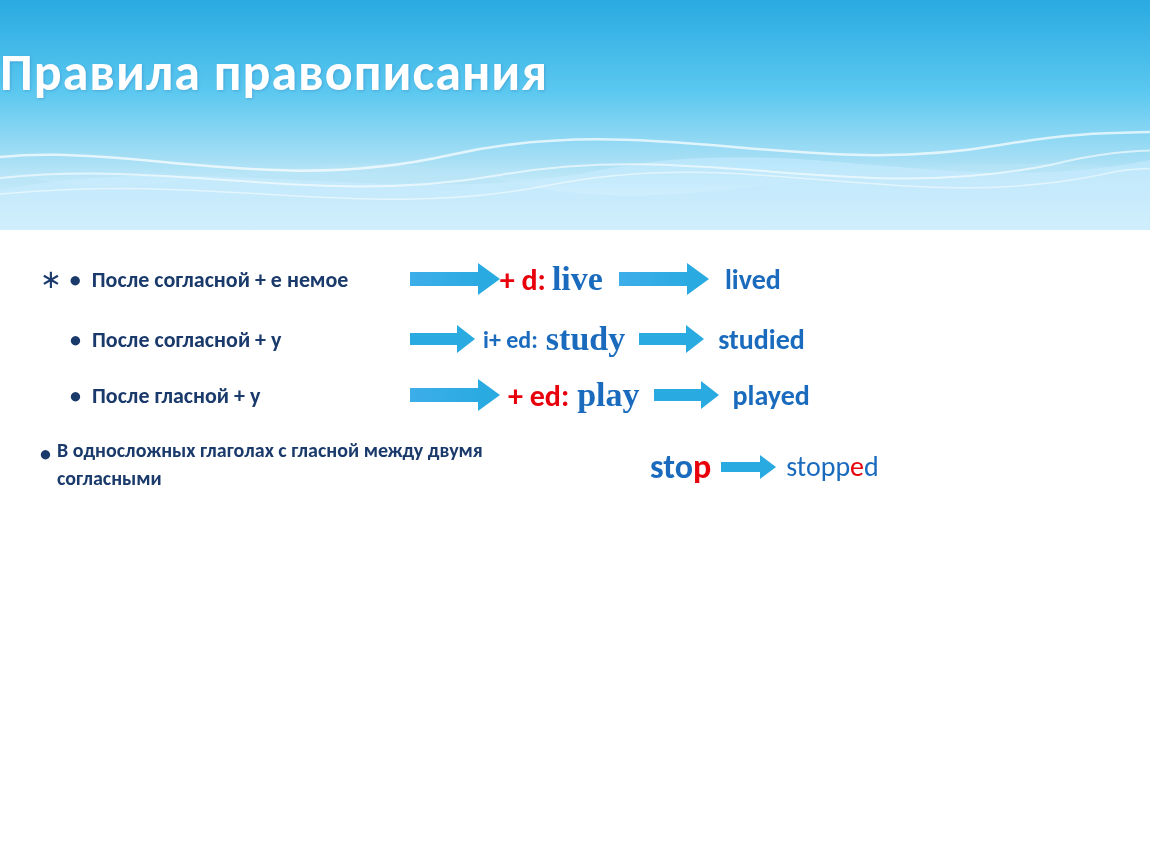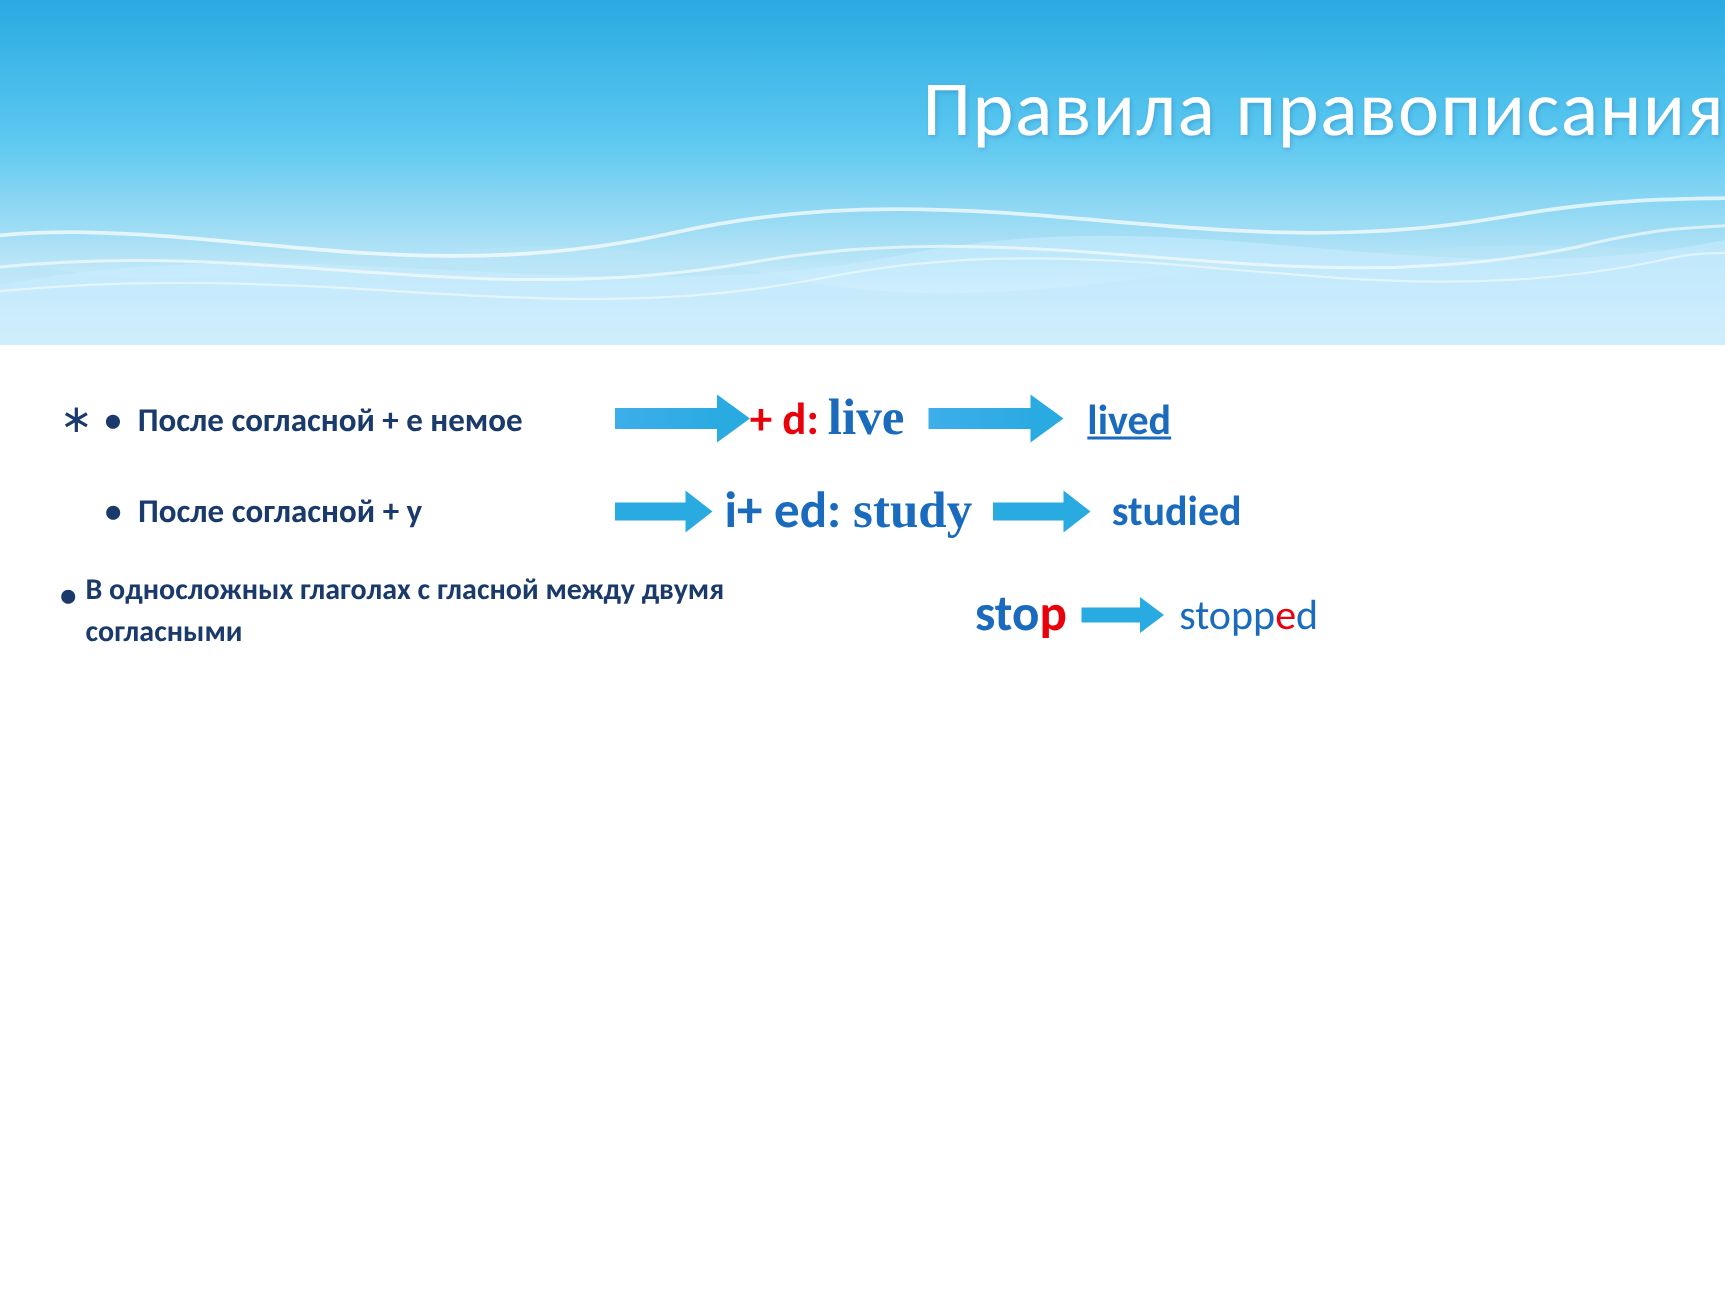--- a/index.html
+++ b/index.html
@@ -19,23 +19,23 @@
       height: 230px;
       position: relative;
       background: linear-gradient(180deg, #29aae1 0%, #5bc8f0 40%, #a8dff5 70%, #fff 100%);
       overflow: hidden;
     }
 
     .header-title {
       position: absolute;
       top: 40px;
       left: 0; right: 0;
-      text-align: right;
+      text-align: left;
       font-size: 52px;
-      font-weight: 400;
+      font-weight: 700;
       color: #fff;
       text-shadow: 1px 1px 3px rgba(0,0,100,0.15);
       letter-spacing: 1px;
       z-index: 2;
     }
 
     
     .wave-container {
       position: absolute;
       bottom: 0;
@@ -126,21 +126,21 @@
 
     
     .formula-red {
       color: #e8000b;
       font-size: 30px;
       font-weight: 700;
     }
 
     .formula-blue {
       color: #1a6bbd;
-      font-size: 34px;
+      font-size: 24px;
       font-weight: 700;
     }
 
     .word-blue {
       color: #1a6bbd;
       font-size: 34px;
       font-weight: 700;
       font-family: Liberation Serif, serif;
     }
 
@@ -272,35 +272,46 @@
   <div class="row1">
     <span class="asterisk">∗</span>
     <span class="rule-text">
       <span class="bullet">•</span>
       <span>После согласной + е немое</span>
     </span>
     <div class="arrow-wide"></div>
     <span class="formula-red">+ d:</span>
     <span style="margin-left:6px;" class="word-blue">live</span>
     <div class="arrow-wide" style="margin-left:16px;"></div>
-    <span style="margin-left:16px;text-decoration:underline;" class="result-blue">lived</span>
+    <span style="margin-left:16px;" class="result-blue">lived</span>
   </div>
 
   <div class="row2">
     <span class="rule-text">
       <span class="bullet">•</span>
       <span>После согласной  + у</span>
     </span>
     <div class="arrow-narrow"></div>
     <span style="margin-left:8px;" class="formula-blue">i+ ed:</span>
     <span style="margin-left:8px;" class="word-blue">study</span>
     <div class="arrow-narrow" style="margin-left:14px;"></div>
     <span style="margin-left:14px;" class="result-blue">studied</span>
   </div>
 
+  <div class="row3">
+    <span class="rule-text">
+      <span class="bullet">•</span>
+      <span>После гласной + у</span>
+    </span>
+    <div class="arrow-wide"></div>
+    <span style="margin-left:8px;" class="formula-red">+ ed:</span>
+    <span style="margin-left:8px;" class="word-blue">play</span>
+    <div class="arrow-narrow" style="margin-left:14px;"></div>
+    <span style="margin-left:14px;" class="result-blue">played</span>
+  </div>
 
   <div class="row4">
     <div style="display:flex; align-items:flex-start; max-width:520px;">
       <span class="bullet" style="font-size:22px; font-weight:700; color:#1a3a6b; margin-right:6px; margin-top:4px;">•</span>
       <span class="row4-text">В односложных глаголах с гласной между двумя согласными</span>
     </div>
     <div class="row4-right">
       <span class="stop-word">
         <span class="stop-normal">sto</span><span class="stop-red">p</span>
       </span>

